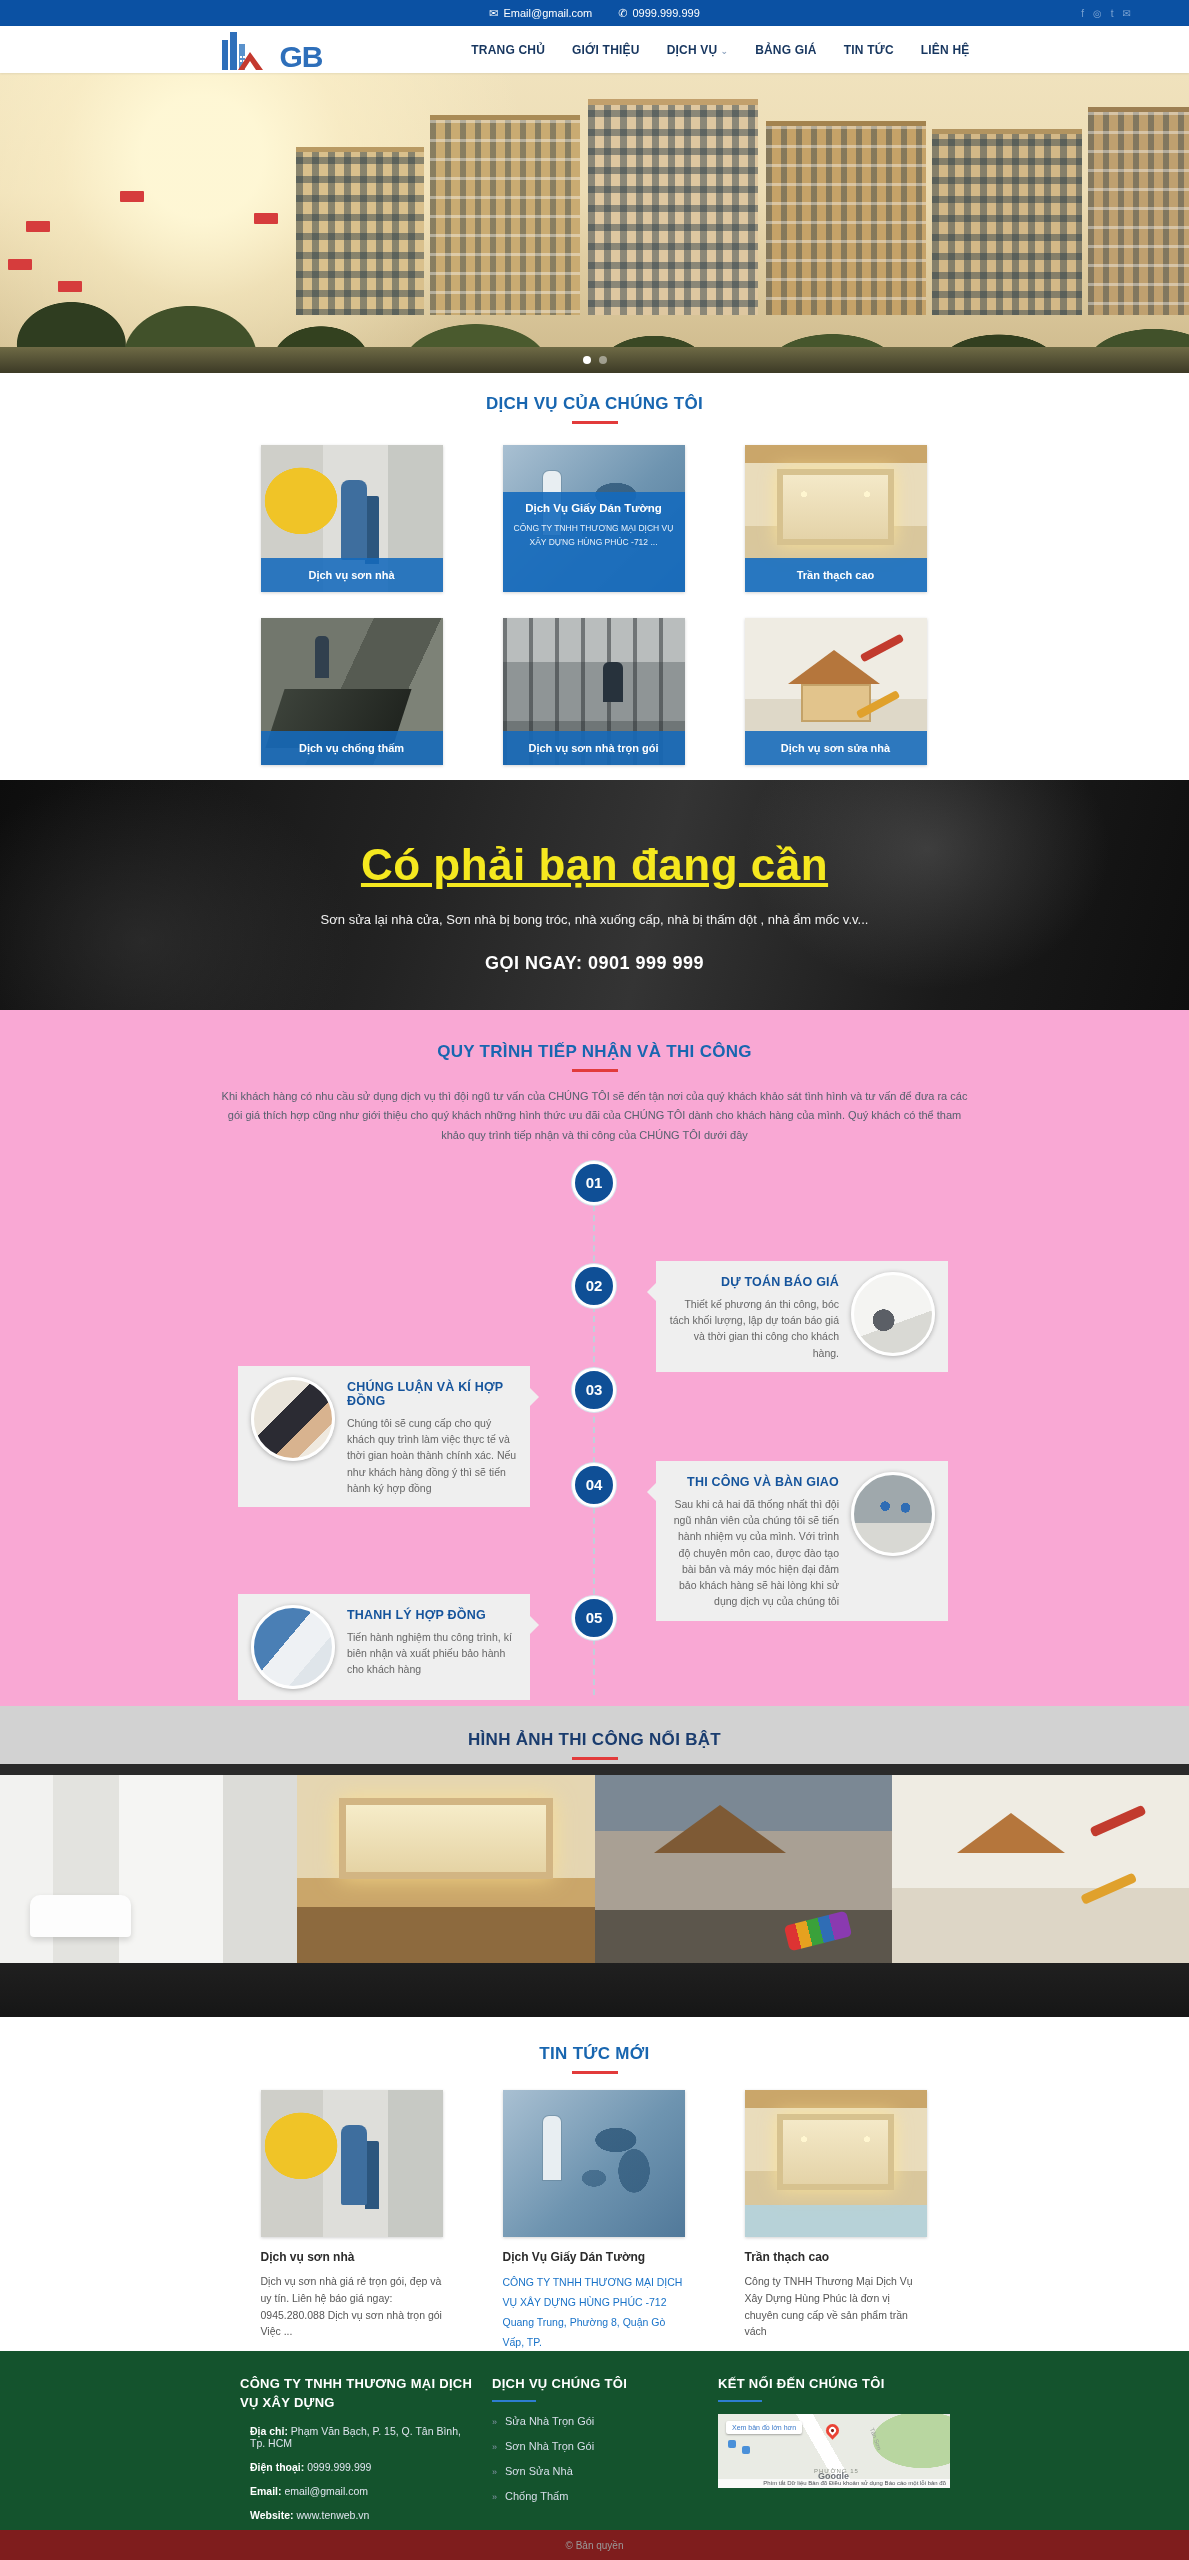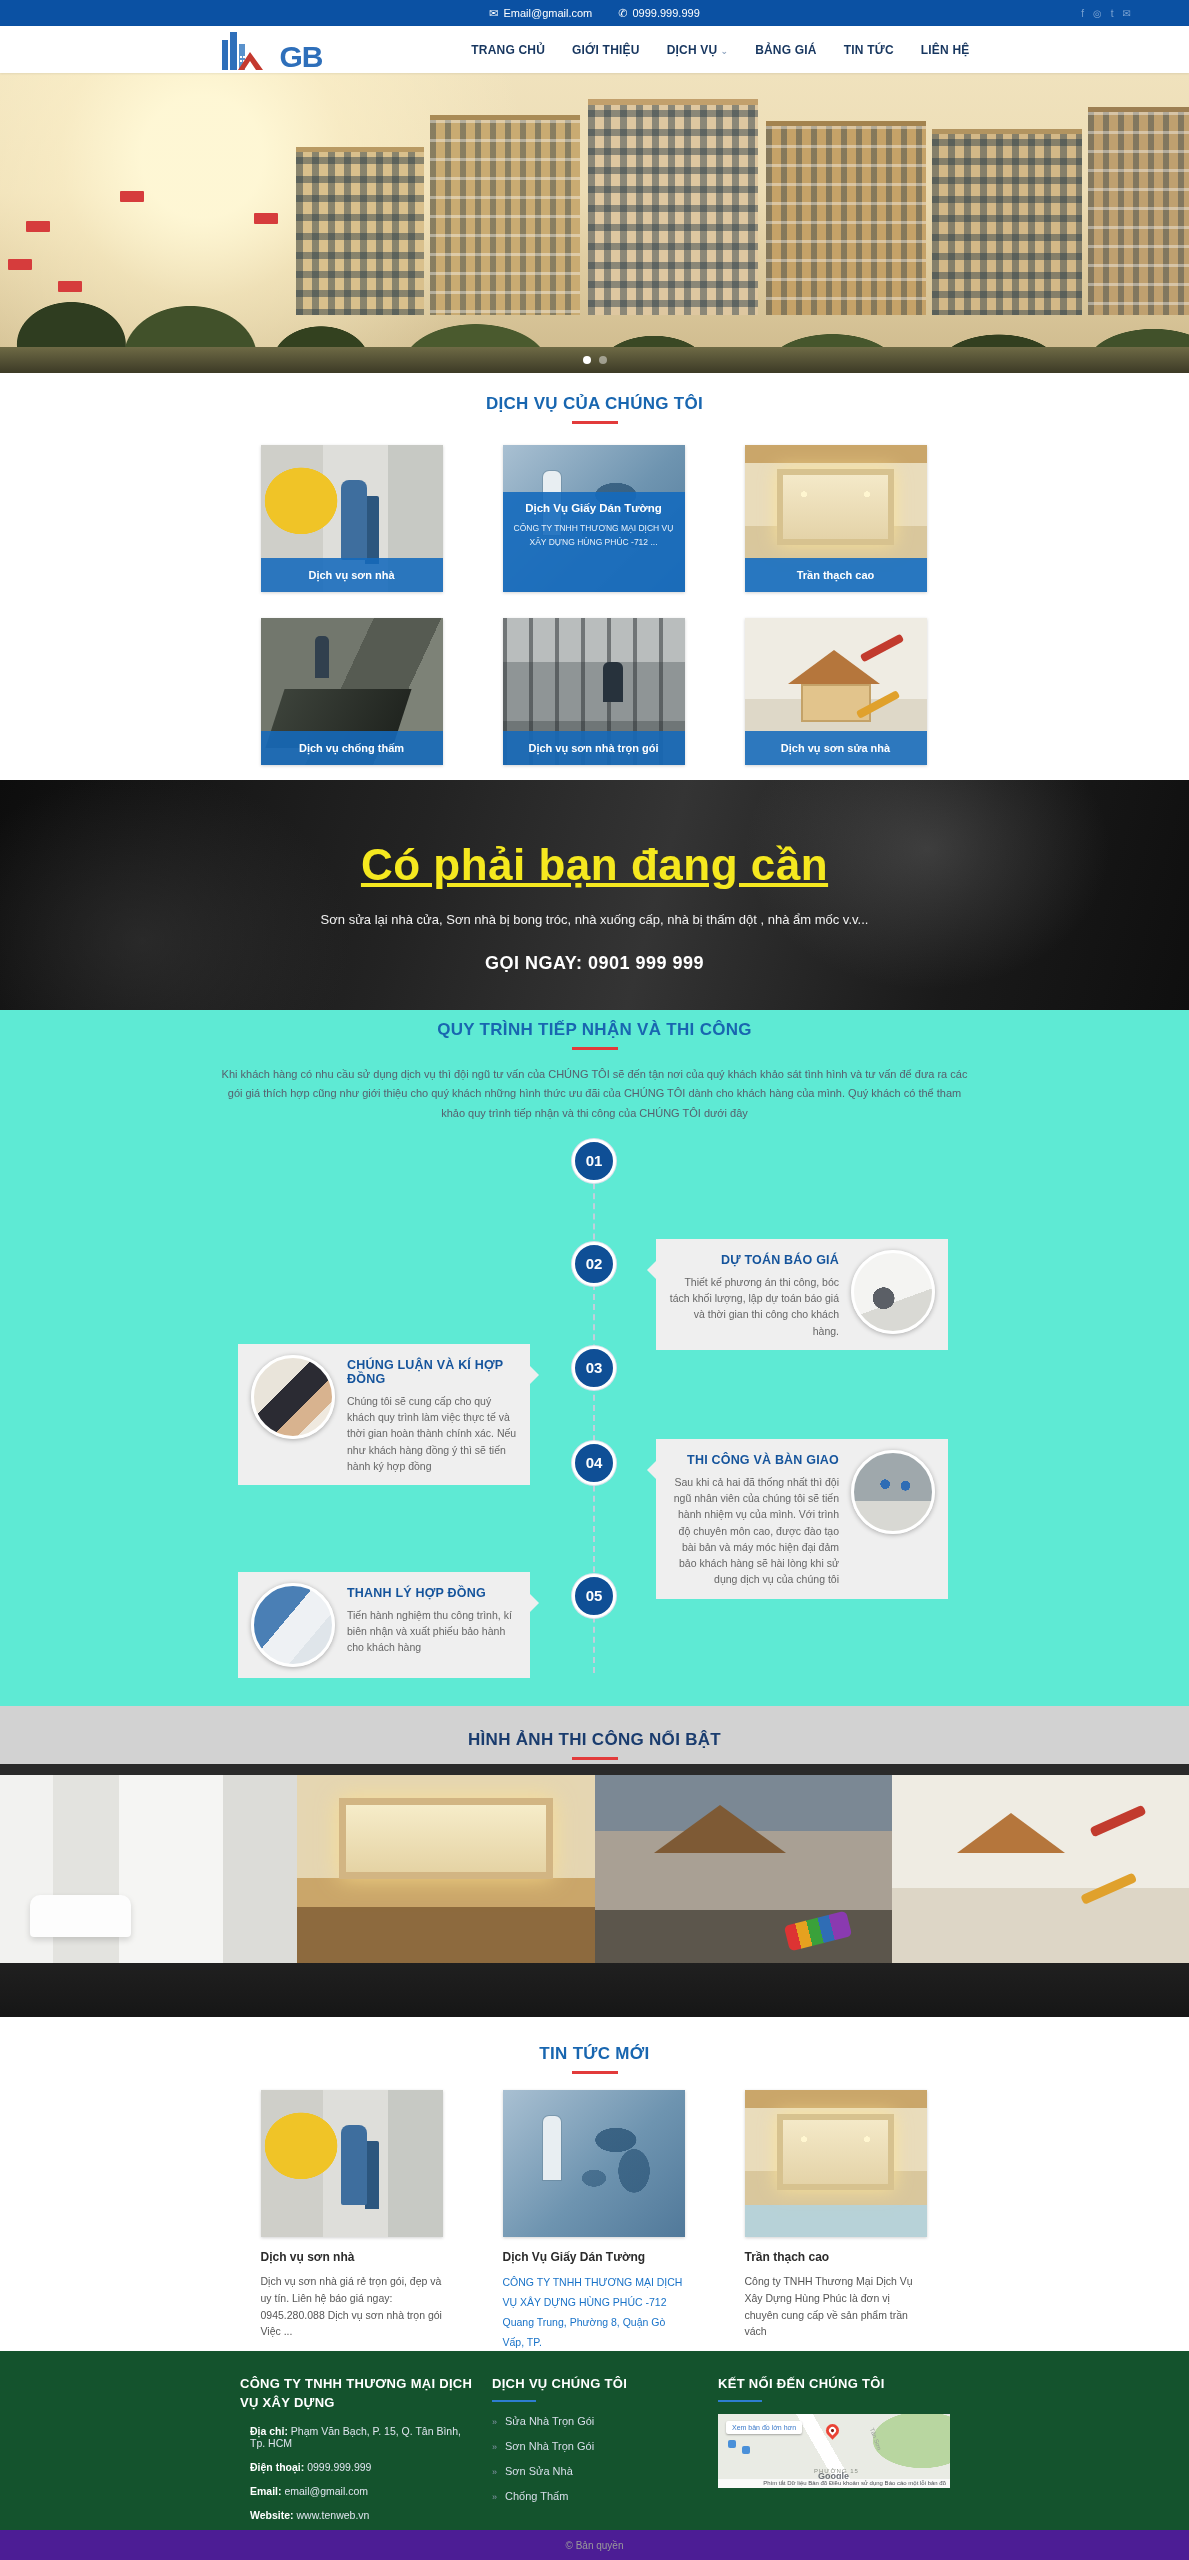--- a/index.html
+++ b/index.html
@@ -99,21 +99,21 @@
     background:
       radial-gradient(ellipse 260px 200px at 78% 30%, rgba(120,120,120,.35), transparent 70%),
       radial-gradient(ellipse 300px 240px at 12% 70%, rgba(60,60,60,.5), transparent 70%),
       linear-gradient(105deg,#0d0d0d 0%,#232323 35%,#343434 55%,#1a1a1a 80%,#0f0f0f 100%); }
   .cta-inner { padding-top:60px; }
   .cta-title { font-size:44px; font-weight:bold; color:#f5e81f; letter-spacing:.5px;text-decoration:underline; }
   .cta-text { font-size:13px; margin-top:22px; color:#f2f2f2; }
   .cta-call { font-size:18px; font-weight:bold; margin-top:26px; letter-spacing:.5px; }
 
   
-  .sec-process { height:696px; padding-top:10px; background:#5eead4; }
+  .sec-process { height:696px; padding-top:32px; background:#f9a8d4; }
   .proc-intro { width:760px; margin:15px auto 0; font-size:11px; color:#56606e; text-align:center; line-height:1.75; }
   .steps-wrap { position:relative; height:560px; margin-top:16px; }
   .vline { position:absolute; left:593px; top:24px; height:510px; border-left:2px dashed #c2cedb; }
   .stepnum { position:absolute; left:572px; width:44px; height:44px; border-radius:50%; background:#0f4f96; color:#fff; display:flex; align-items:center; justify-content:center; font-size:15px; font-weight:bold; border:3px solid #fff; box-shadow:0 0 0 1px #d9e2ec; z-index:2; }
   .step { position:absolute; width:292px; background:#efefef; display:flex; gap:12px; padding:11px 13px; align-items:flex-start; }
   .step.left { left:238px; }
   .step.left:after { content:""; position:absolute; right:-9px; top:22px; border-top:9px solid transparent; border-bottom:9px solid transparent; border-left:9px solid #efefef; }
   .step.right { left:656px; flex-direction:row-reverse; text-align:right; }
   .step.right:after { content:""; position:absolute; left:-9px; top:22px; border-top:9px solid transparent; border-bottom:9px solid transparent; border-right:9px solid #efefef; }
   .step .pic { width:84px; height:84px; border-radius:50%; flex:none; border:3px solid #fff; box-shadow:0 1px 5px rgba(0,0,0,.3); }
@@ -171,21 +171,21 @@
       linear-gradient(180deg,#e9ebe4 0 100%); overflow:hidden; cursor:pointer; }
   .map .enlarge { position:absolute; left:8px; top:7px; background:#fff; color:#3a79c9; font-size:7px; padding:3px 6px; border-radius:2px; box-shadow:0 1px 2px rgba(0,0,0,.3); }
   .map .pin { position:absolute; left:108px; top:10px; width:13px; height:13px; background:#ea4335; border-radius:50% 50% 50% 0; transform:rotate(-45deg); box-shadow:inset 0 0 0 3px #ea4335, inset 0 0 0 5px #fff; }
   .map .pin:after { content:""; position:absolute; left:5px; top:5px; width:3px; height:3px; background:#7a1f17; border-radius:50%; }
   .map .transit { position:absolute; left:10px; top:26px; width:8px; height:8px; background:#4a90d9; border-radius:2px; box-shadow:14px 6px 0 #4a90d9; }
   .map .ward { position:absolute; left:96px; bottom:14px; font-size:6px; color:#8a8f85; letter-spacing:1px; }
   .map .street { position:absolute; left:146px; top:22px; font-size:6px; color:#9aa09a; transform:rotate(70deg); }
   .map .gbrand { position:absolute; left:100px; bottom:7px; font-size:9px; font-weight:bold; color:#6b7076; }
   .map .attrib { position:absolute; left:0; right:0; bottom:0; height:9px; background:rgba(250,250,250,.92); color:#4b4f55; font-size:6px; display:flex; align-items:center; justify-content:flex-end; gap:6px; padding:0 4px; white-space:nowrap; overflow:hidden; }
 
-  .copybar { height:30px; background:#4c1d95; display:flex; align-items:center; justify-content:center; }
+  .copybar { height:30px; background:#7f1d1d; display:flex; align-items:center; justify-content:center; }
   .copybar span { color:#9a9a9a; font-size:10px; }
 </style>
 </head>
 <body>
 
 <div class="topbar">
   <div class="citem">
     <span class="ic">✉</span>
     <span>Email@gmail.com</span>
   </div>

